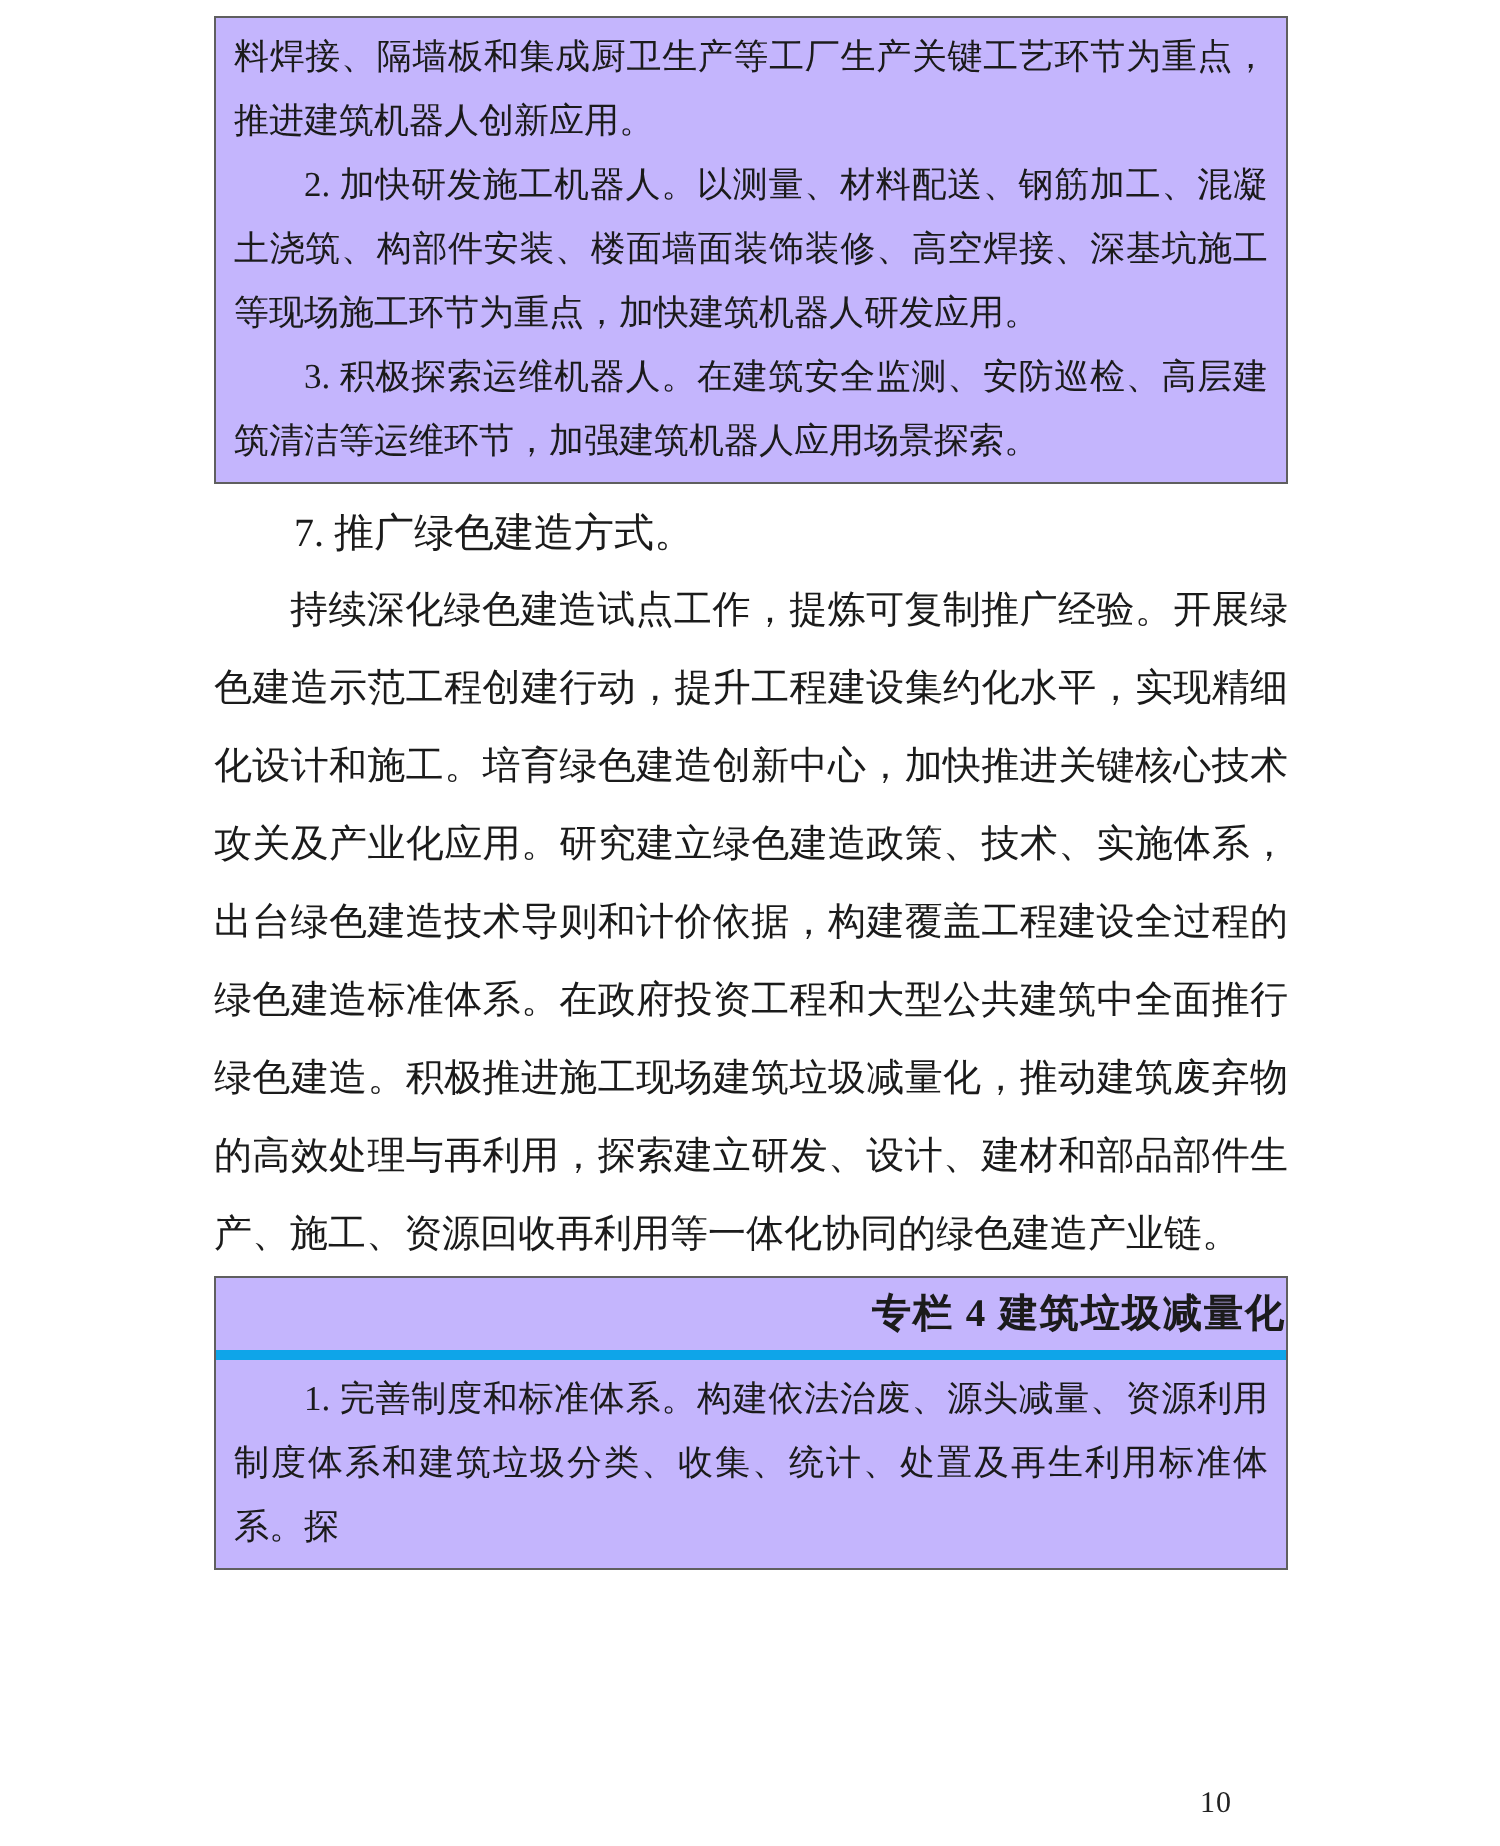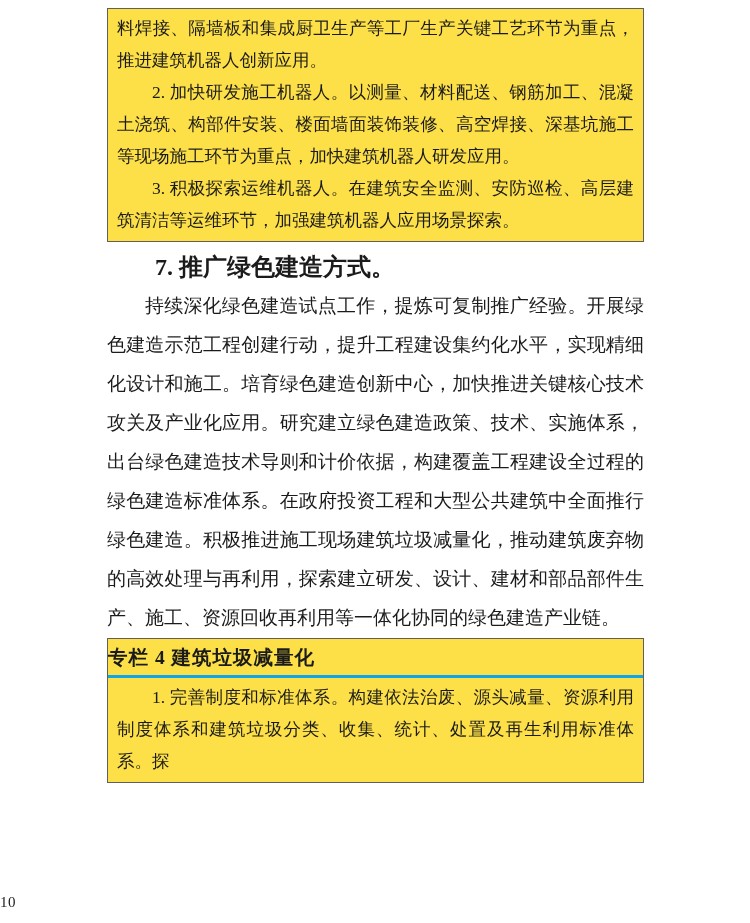--- a/index.html
+++ b/index.html
@@ -16,69 +16,69 @@
   .content-column {
     position: absolute;
     left: 107px;
     top: 8px;
     width: 537px;
   }
   
   .policy-box {
     width: 537px;
     border: 1px solid #5f5f5f;
-    background: #fde047;
+    background: #c4b5fd;
   }
   .policy-box .box-body {
     padding: 3px 9px 5px 9px;
   }
   .box-paragraph {
     font-size: 17.5px;
     line-height: 32px;
     text-align: justify;
     text-justify: inter-character;
     word-break: break-all;
   }
   .box-paragraph.indent { text-indent: 2em; }
   .box-title-row {
     padding: 4px 0 3px 0;
-    border-bottom: 3px solid #0ea5e9;
-    text-align: left;
+    border-bottom: 5px solid #0ea5e9;
+    text-align: right;
   }
   .box-title {
     font-size: 19.5px;
     font-weight: bold;
     line-height: 29px;
     letter-spacing: 1px;
   }
   
   .section-heading {
     margin-top: 7px;
-    font-size: 24px;
-    font-weight: bold;
+    font-size: 20px;
+    font-weight: normal;
     line-height: 37px;
     text-indent: 2em;
   }
   .body-paragraph {
     font-size: 19px;
     line-height: 39px;
     text-align: justify;
     text-justify: inter-character;
     word-break: break-all;
     text-indent: 2em;
     margin-bottom: 1px;
   }
   .box-waste { margin-top: 0px; }
   
   .page-footer {
     position: absolute;
     left: 0;
     bottom: 12px;
     width: 616px;
-    text-align: left;
+    text-align: right;
   }
   .page-number {
     font-size: 15px;
     color: #222222;
     letter-spacing: 0.5px;
   }
 </style>
 </head>
 <body>
 

